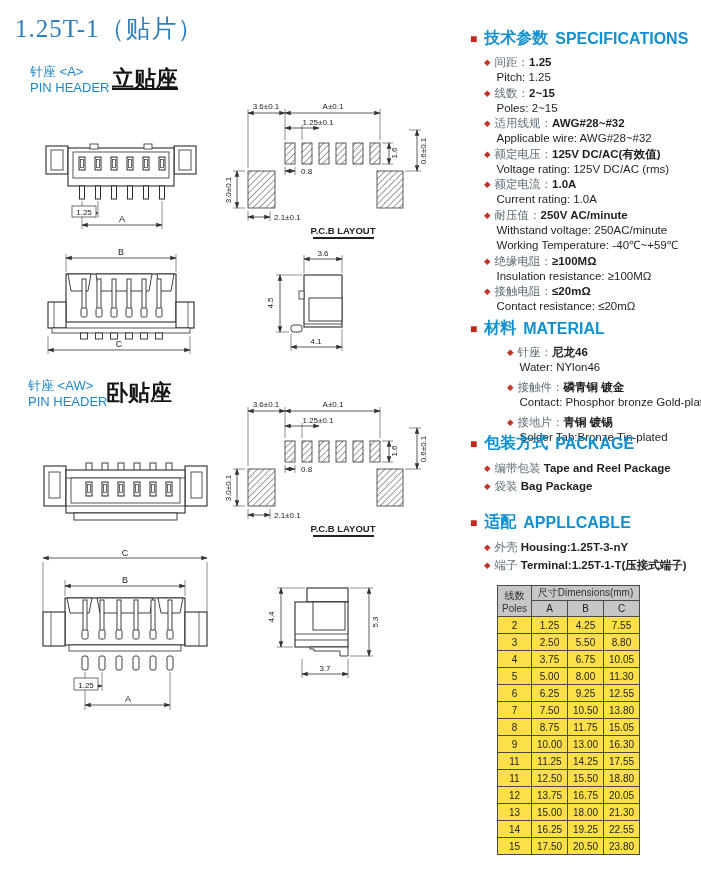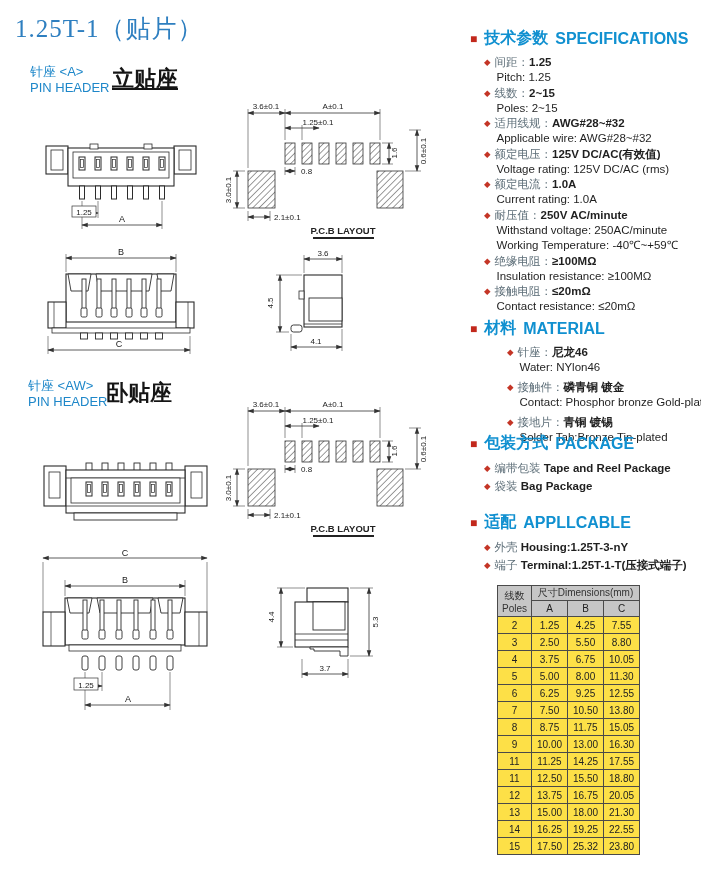--- a/index.html
+++ b/index.html
@@ -626,19 +626,19 @@
         </tr>
         <tr>
           <td class="poles-col">14</td>
           <td>16.25</td>
           <td>19.25</td>
           <td>22.55</td>
         </tr>
         <tr>
           <td class="poles-col">15</td>
           <td>17.50</td>
-          <td>25.32</td>
+          <td>20.50</td>
           <td>23.80</td>
         </tr>
     </tbody>
   </table>
 
 </div>
 
 </body></html>

